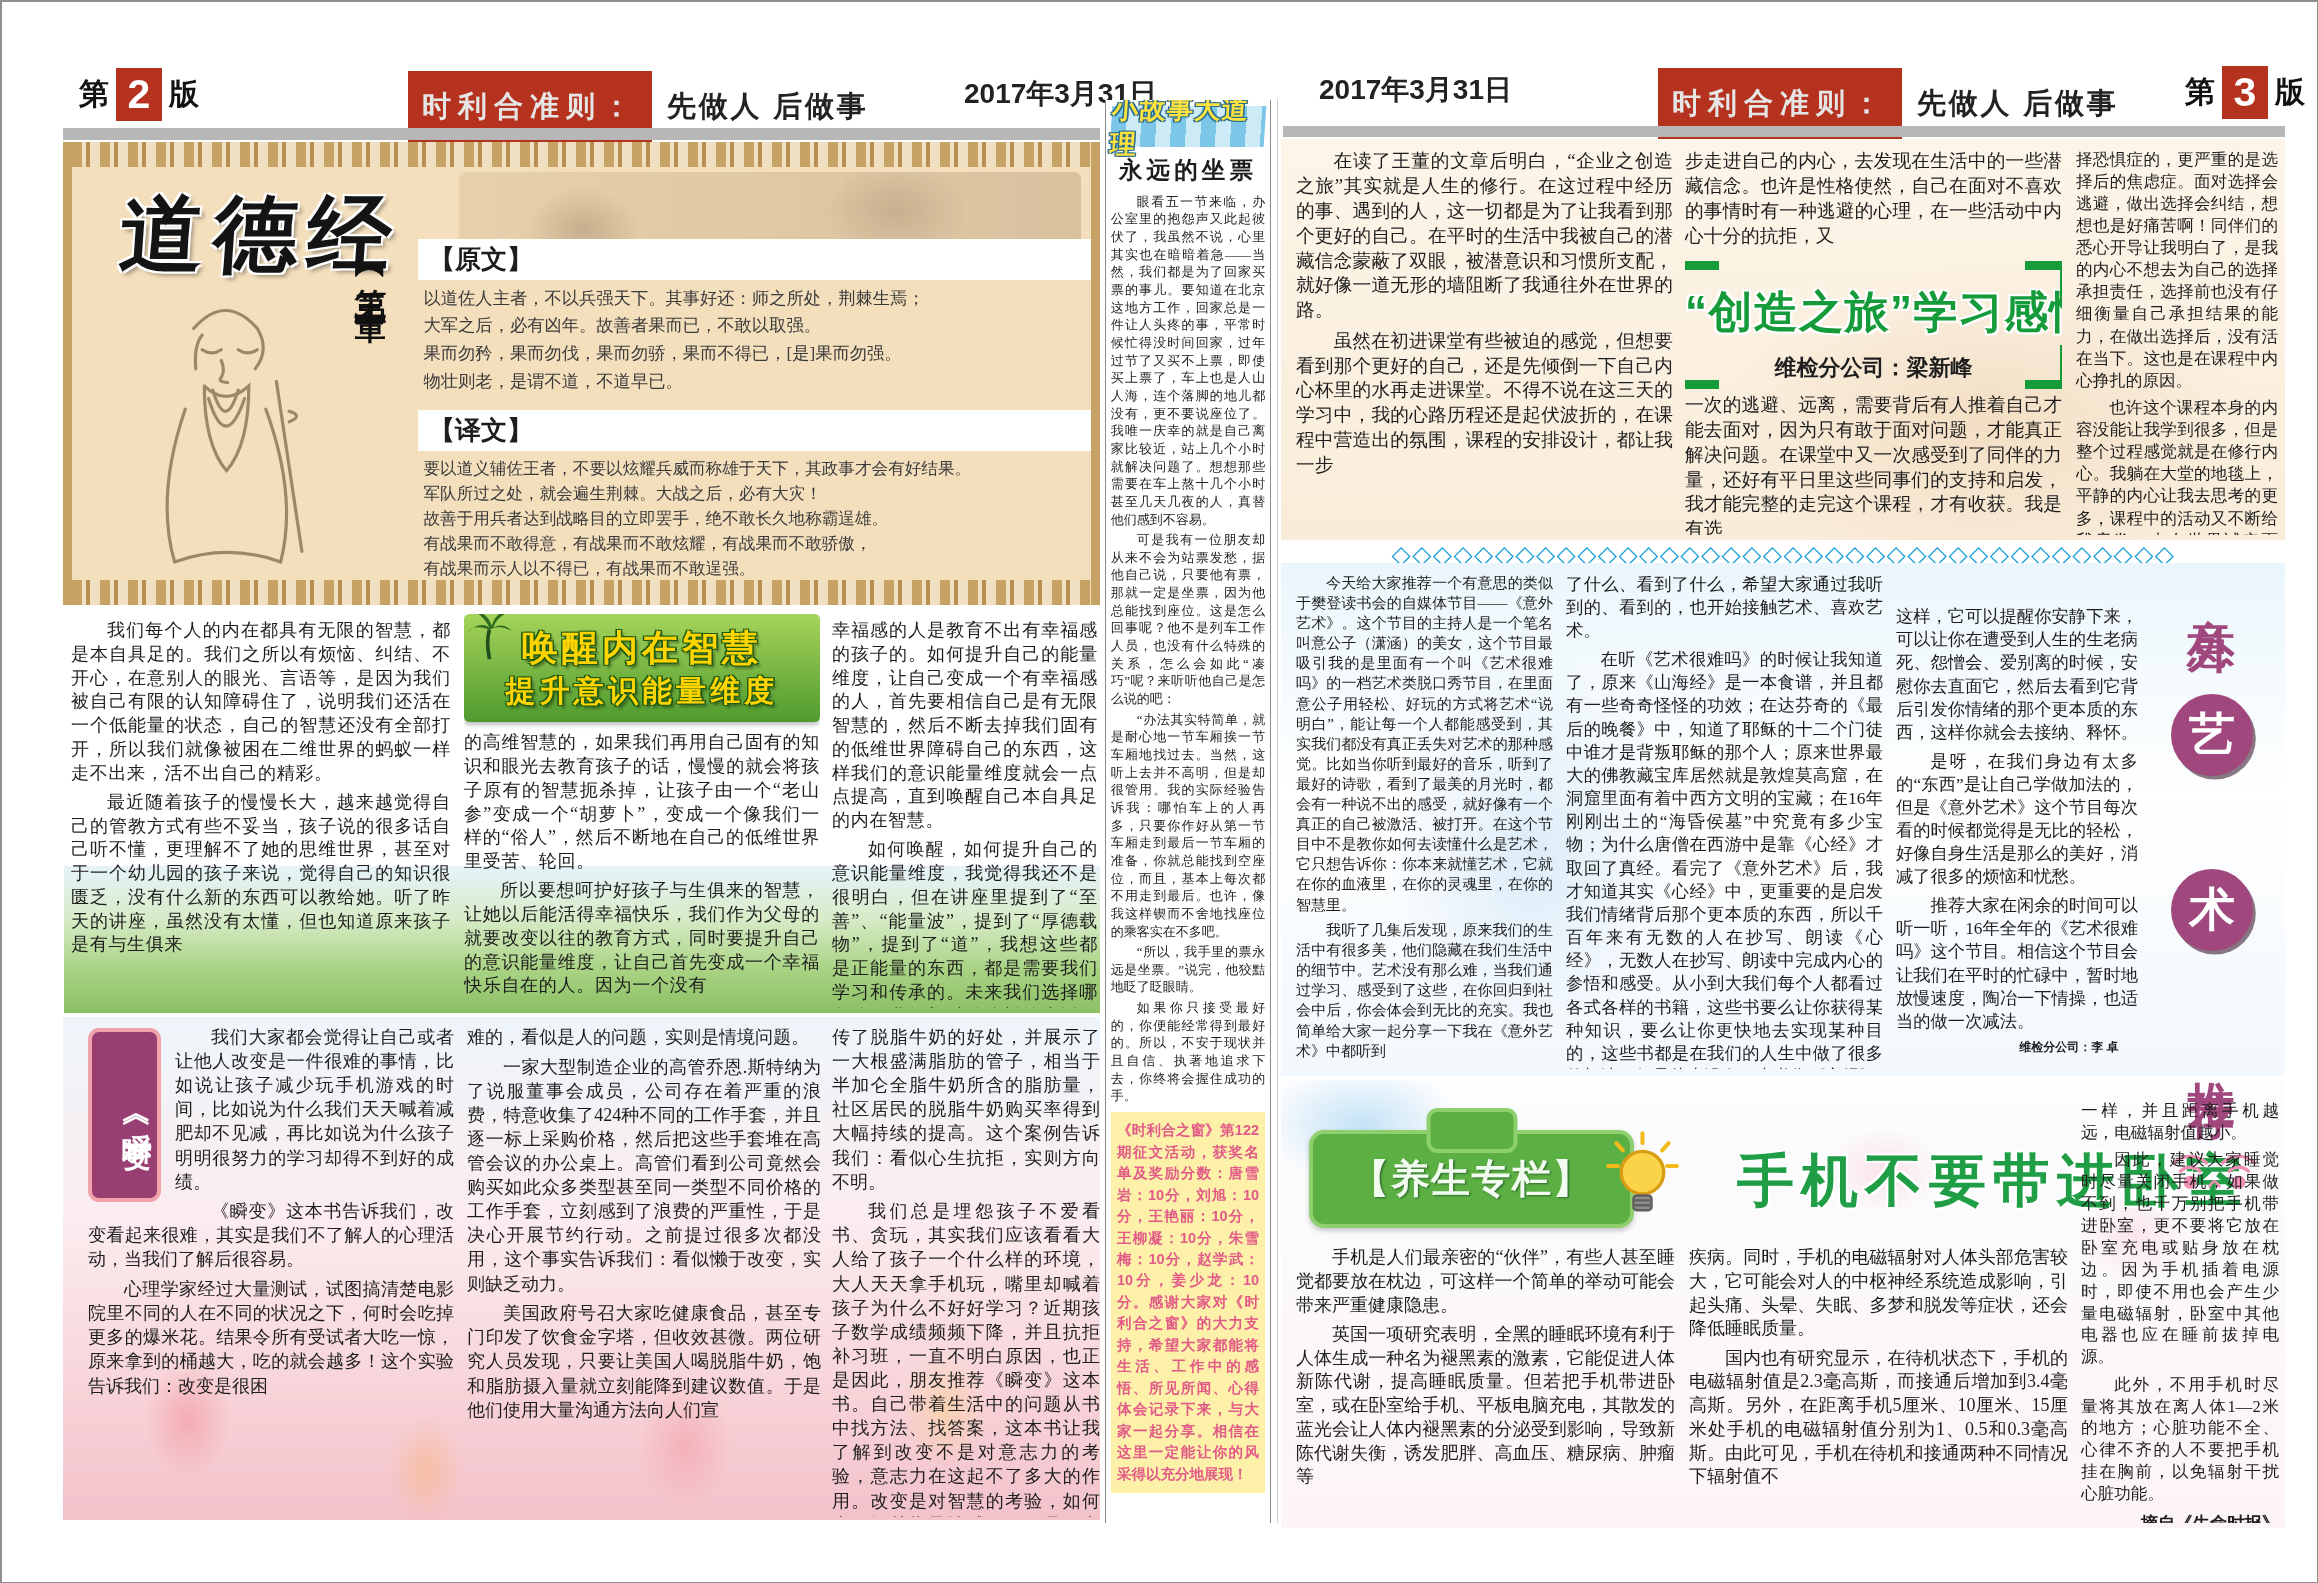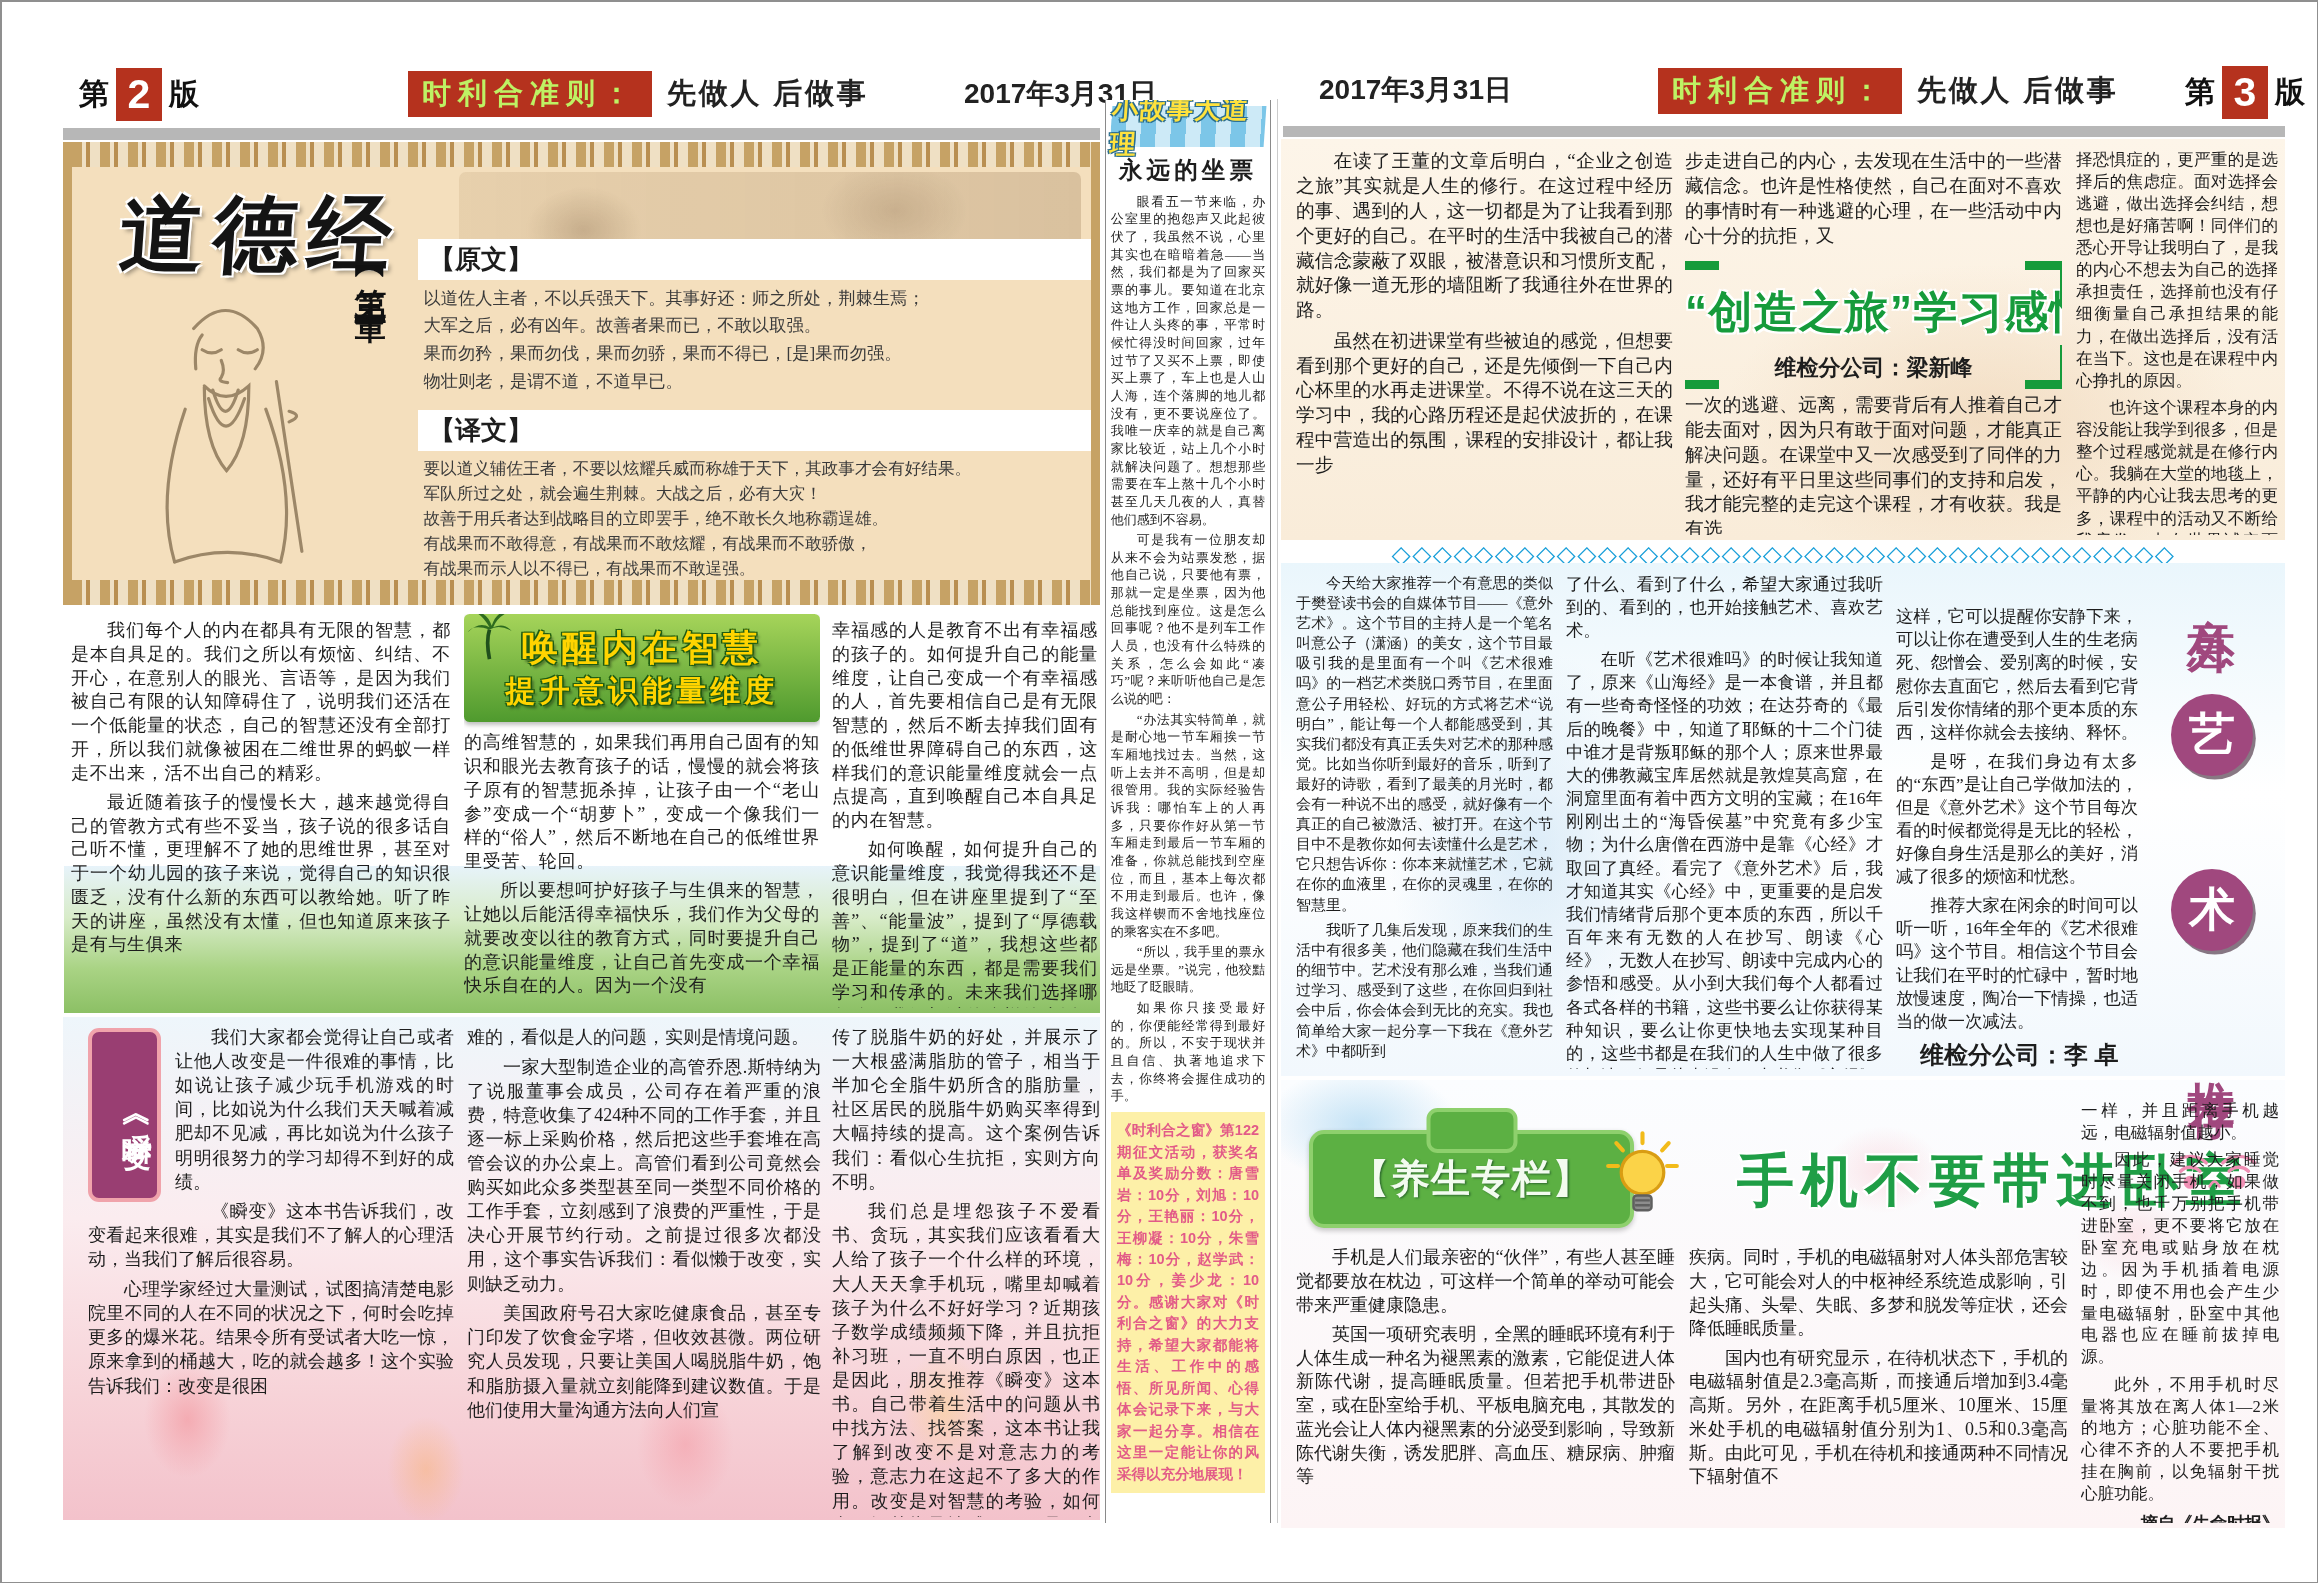--- a/index.html
+++ b/index.html
@@ -9,22 +9,22 @@
            font-family:"Liberation Serif","DejaVu Serif",serif; color:#1d1d1d; }
   .abs { position:absolute; }
 
   
   .pagenum { display:flex; align-items:center; gap:7px; font-family:"Liberation Sans","DejaVu Sans",sans-serif; }
   .pagenum .zh { font-size:30px; font-weight:bold; color:#111; }
   .pagenum .numbox { width:46px; height:53px; background:#b5321e; color:#fff;
                      display:flex; align-items:center; justify-content:center;
                      font-size:41px; font-weight:bold; }
   .motto { display:flex; align-items:center; gap:15px; font-family:"Liberation Sans","DejaVu Sans",sans-serif; }
-  .motto .label { background:#b5321e; color:#bef264; font-weight:bold; font-size:29px;
-                  letter-spacing:7px; padding:3px 14px; }
+  .motto .label { background:#b5321e; color:#e5e5e5; font-weight:bold; font-size:29px;
+                  letter-spacing:7px; padding:16px 14px; }
   .motto .text { font-size:29px; font-weight:bold; color:#222; letter-spacing:2.8px; }
   .dateline { font-size:28px; font-weight:bold; color:#222; font-family:"Liberation Sans","DejaVu Sans",sans-serif; }
   .graybar { background:#b7b7b7; }
 
   
   .ddj { left:61px; top:140px; width:1037px; height:463px; background:#f4dfbd;
          border-left:9.7px solid #c6a265; border-right:9.7px solid #c6a265; overflow:hidden; }
   .ddj::before, .ddj::after { content:""; position:absolute; left:0; right:0; height:25px;
         background:repeating-linear-gradient(90deg,#c6a265 0 9.7px,#efe0c4 9.7px 14px,#b98f51 14px 18px,#efe0c4 18px 28px); }
   .ddj::before { top:0; } .ddj::after { bottom:0; }
@@ -328,21 +328,21 @@
         <p class="para">了什么、看到了什么，希望大家通过我听到的、看到的，也开始接触艺术、喜欢艺术。</p>
         <p class="para">在听《艺术很难吗》的时候让我知道了，原来《山海经》是一本食谱，并且都有一些奇奇怪怪的功效；在达芬奇的《最后的晚餐》中，知道了耶稣的十二个门徒中谁才是背叛耶稣的那个人；原来世界最大的佛教藏宝库居然就是敦煌莫高窟，在洞窟里面有着中西方文明的宝藏；在16年刚刚出土的“海昏侯墓”中究竟有多少宝物；为什么唐僧在西游中是靠《心经》才取回了真经。看完了《意外艺术》后，我才知道其实《心经》中，更重要的是启发我们情绪背后那个更本质的东西，所以千百年来有无数的人在抄写、朗读《心经》，无数人在抄写、朗读中完成内心的参悟和感受。从小到大我们每个人都看过各式各样的书籍，这些书要么让你获得某种知识，要么让你更快地去实现某种目的，这些书都是在我们的人生中做了很多的加法。但是从来没有一本书像《心经》</p>
       </div>
   </div>
   <div class="col art cont" style="left:1894px; top:603px; width:242px; height:496px; font-size:17.3px;">
     <div>
         <p class="para">这样，它可以提醒你安静下来，可以让你在遭受到人生的生老病死、怨憎会、爱别离的时候，安慰你去直面它，然后去看到它背后引发你情绪的那个更本质的东西，这样你就会去接纳、释怀。</p>
         <p class="para">是呀，在我们身边有太多的“东西”是让自己学做加法的，但是《意外艺术》这个节目每次看的时候都觉得是无比的轻松，好像自身生活是那么的美好，消减了很多的烦恼和忧愁。</p>
         <p class="para">推荐大家在闲余的时间可以听一听，16年全年的《艺术很难吗》这个节目。相信这个节目会让我们在平时的忙碌中，暂时地放慢速度，陶冶一下情操，也适当的做一次减法。</p>
       </div>
-    <p class="byline" style="font-size:24px;">维检分公司：李 卓</p>
+    <p class="byline" style="font-size:12px;">维检分公司：李 卓</p>
   </div>
   <div class="abs art-title">
     <span class="ch" style="writing-mode:vertical-rl; letter-spacing:9.7px;">意外</span>
     <span class="circle">艺</span>
     <span class="circle">术</span>
     <span class="ch" style="writing-mode:vertical-rl; letter-spacing:9.7px;">推荐</span>
   </div>
 
   <div class="abs hl-bg"></div>
   <div class="abs hl-badge">

